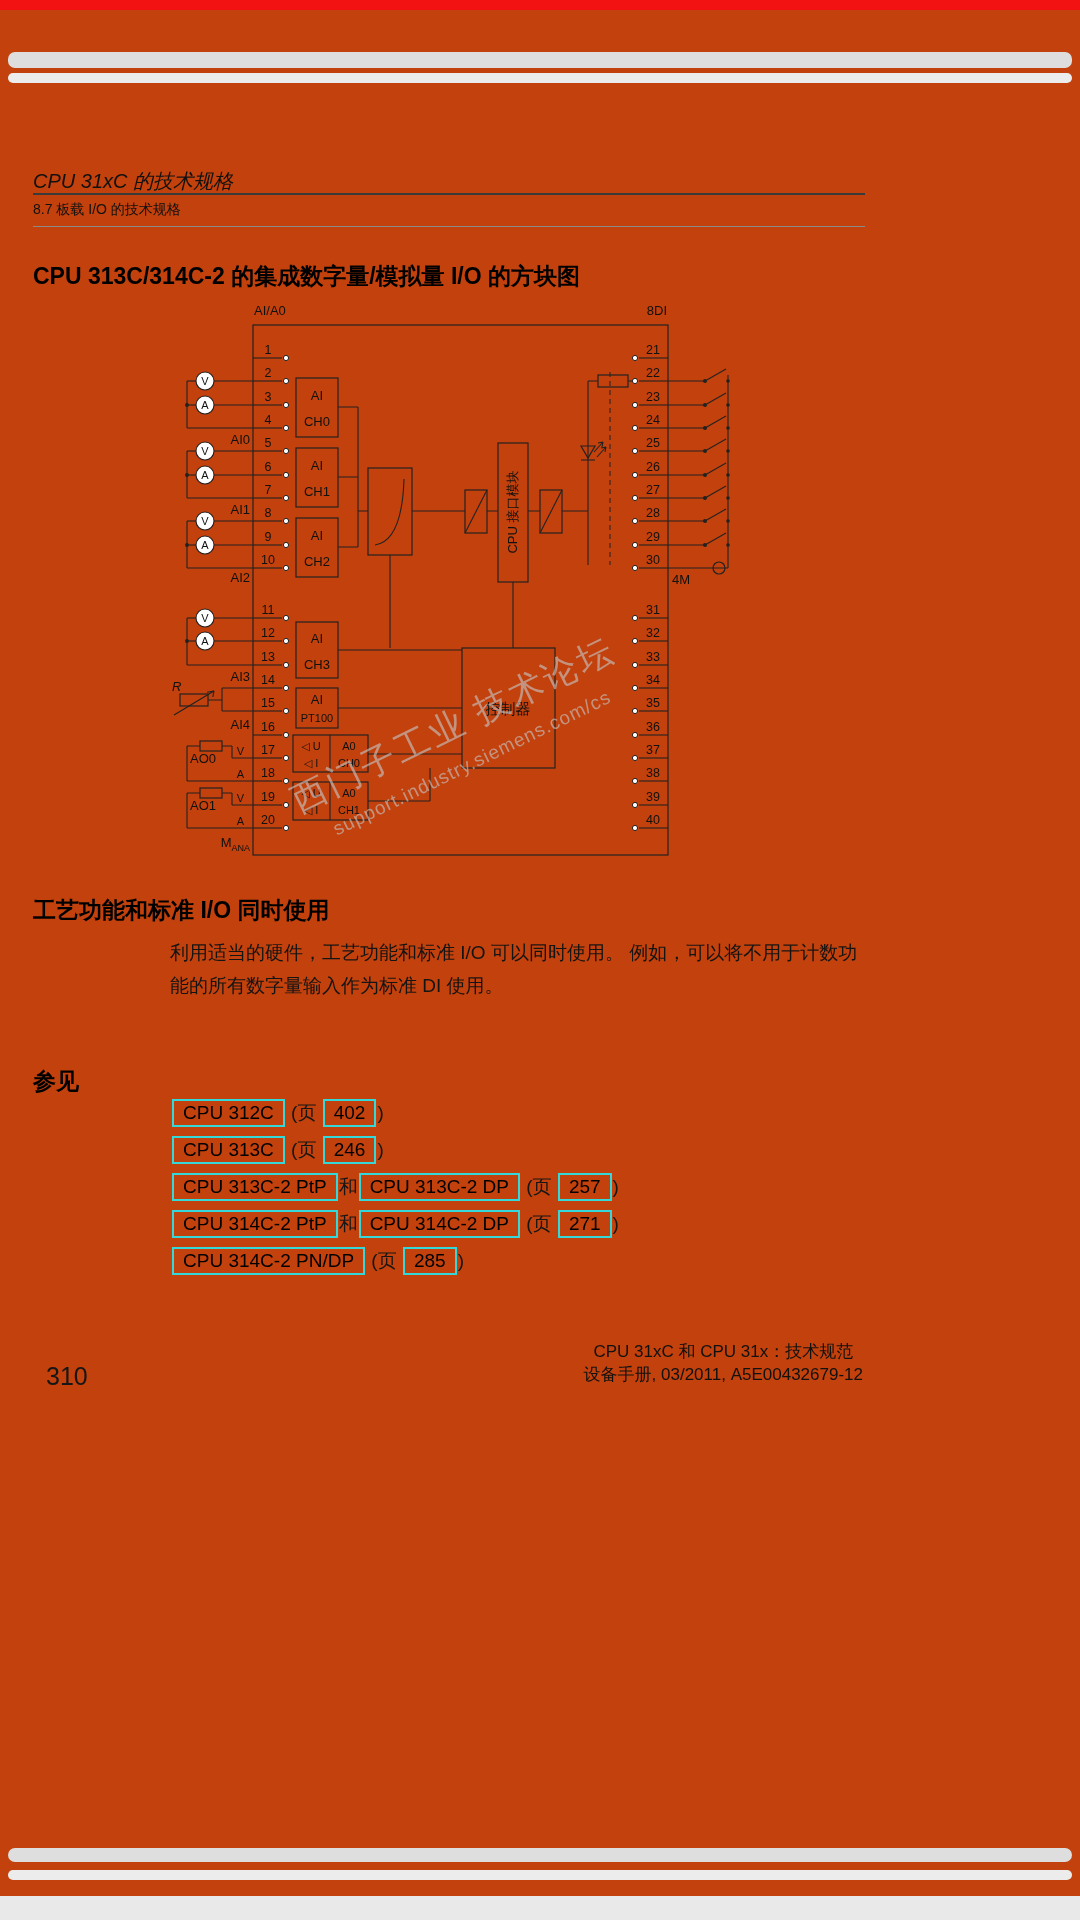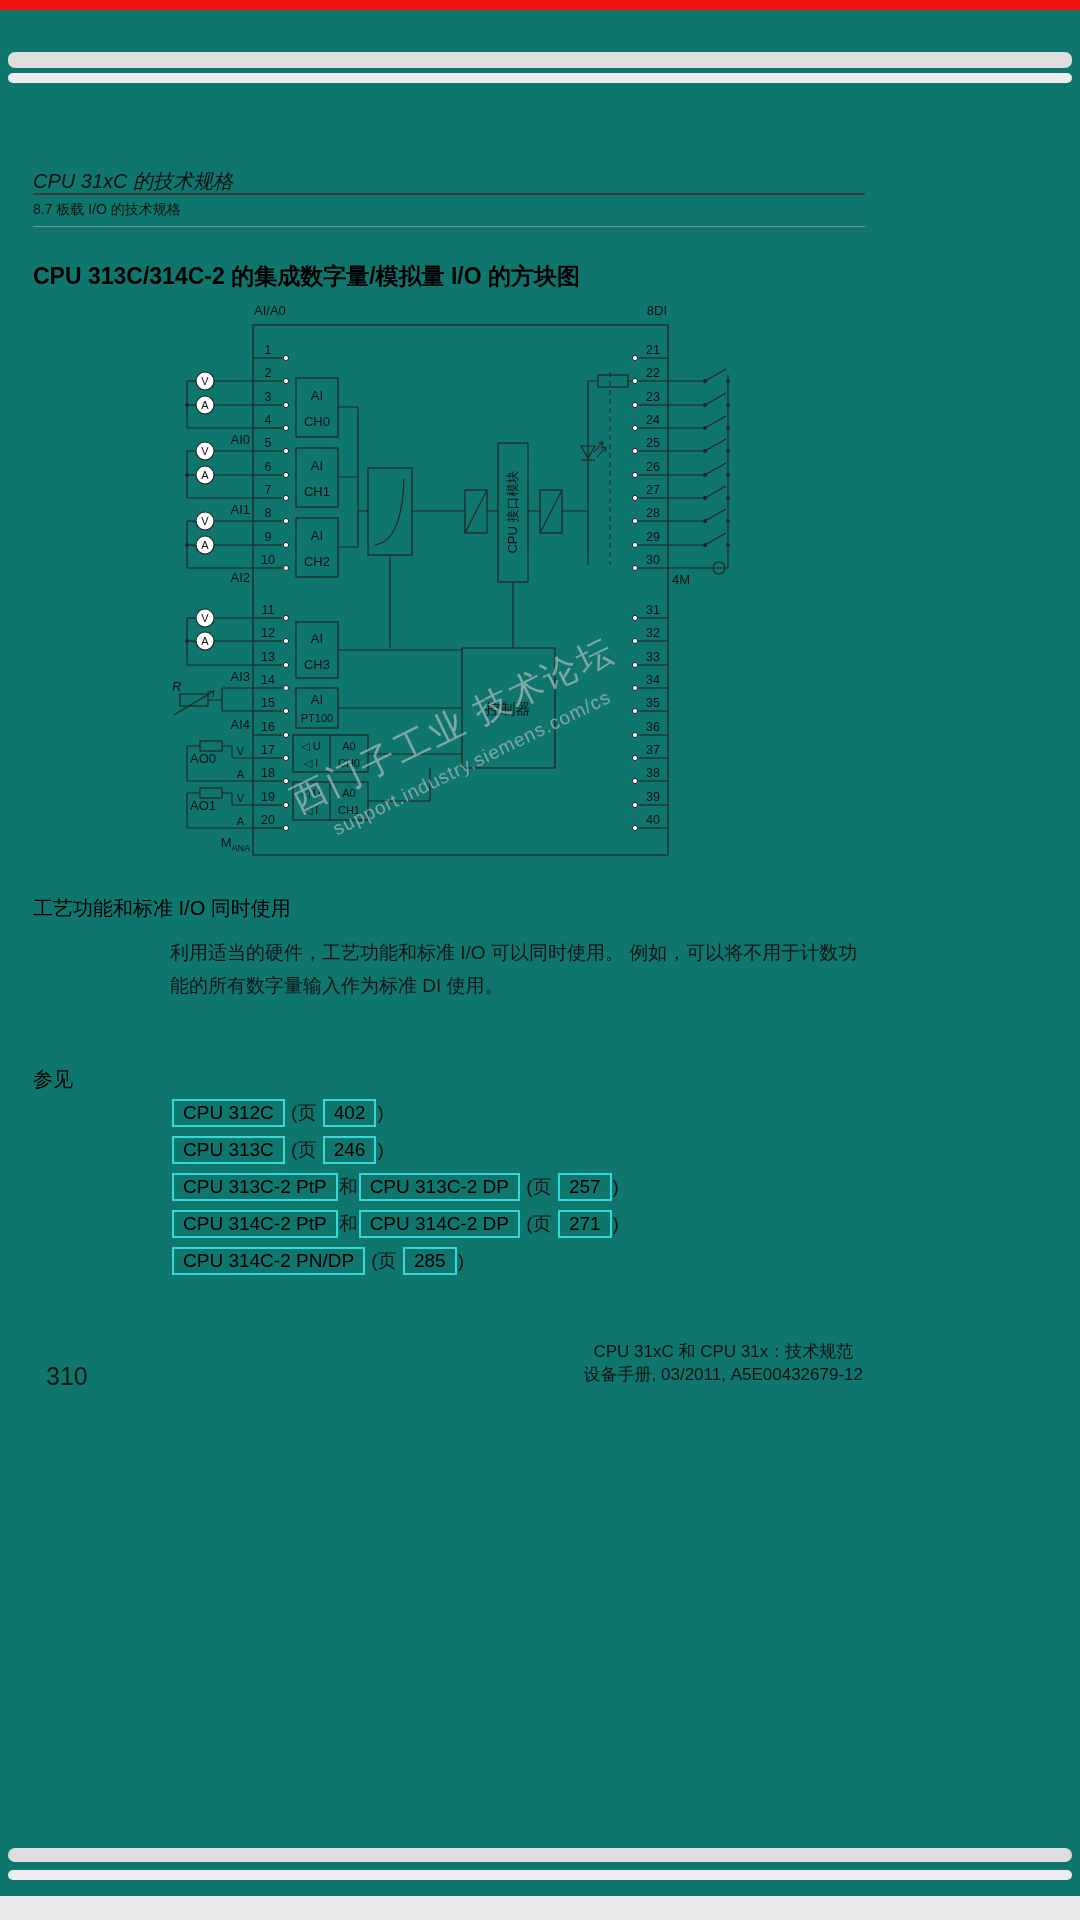--- a/index.html
+++ b/index.html
@@ -1,32 +1,32 @@
 <!DOCTYPE html>
 <html style="--redbar: #f21212; --linkbox: #35d8d8; --wmcolor: #c6c6c6;"><head>
 <meta charset="utf-8">
 <style>
   *{margin:0;padding:0;box-sizing:border-box}
   html,body{background:#fff}
   body{width:1080px;height:1920px;position:relative;font-family:"Liberation Sans","DejaVu Sans",sans-serif;color:#161616}
-  .page{position:absolute;left:0;top:0;width:1080px;height:1920px;background:#0f766e;overflow:hidden}
+  .page{position:absolute;left:0;top:0;width:1080px;height:1920px;background:#c2410c;overflow:hidden}
   .abs{position:absolute}
   .red-bar{left:0;top:0;width:1080px;height:10px;background:var(--redbar,#f21212)}
   .skel{background:#dedede;border-radius:7px}
   .bar-t1{left:8px;top:52px;width:1064px;height:16px}
   .bar-t2{left:8px;top:73px;width:1064px;height:10px;background:#ececec}
   .bar-b1{left:8px;top:1848px;width:1064px;height:14px}
   .bar-b2{left:8px;top:1870px;width:1064px;height:10px;background:#ececec}
   .bottom-strip{left:0;top:1896px;width:1080px;height:24px;background:#e9e9e9;border-radius:0}
   .run1{left:33px;top:168px;font-size:20px;font-style:italic;color:#111}
   .rule1{left:33px;top:193px;width:832px;height:2px;background:#3a3a3a}
   .run2{left:33px;top:201px;font-size:14px;color:#111}
   .rule2{left:33px;top:226px;width:832px;height:1px;background:#8a8a8a}
   .doc-title{left:33px;top:261px;font-size:23px;font-weight:bold;color:#000}
-  .h2{font-size:20px;font-weight:normal;color:#000}
+  .h2{font-size:23px;font-weight:bold;color:#000}
   .sec1-h{left:33px;top:895px}
   .sec2-h{left:33px;top:1066px}
   .para{left:170px;width:705px;font-size:19px;line-height:33px;color:#141414}
   .para1{top:936px}
   .para2{top:1002px;width:770px}
   .ref-list{left:172px;top:1099px;font-size:19px}
   .ref-row{margin-bottom:10px;height:27px;white-space:nowrap}
   .link-box{display:inline-block;border:2px solid var(--linkbox,#35d8d8);padding:0 9px;line-height:24px;color:#000}
   .joiner,.pagetxt{display:inline-block;line-height:27px;vertical-align:top;padding:0 1px}
   .footer-num{left:46px;top:1362px;font-size:25px}

